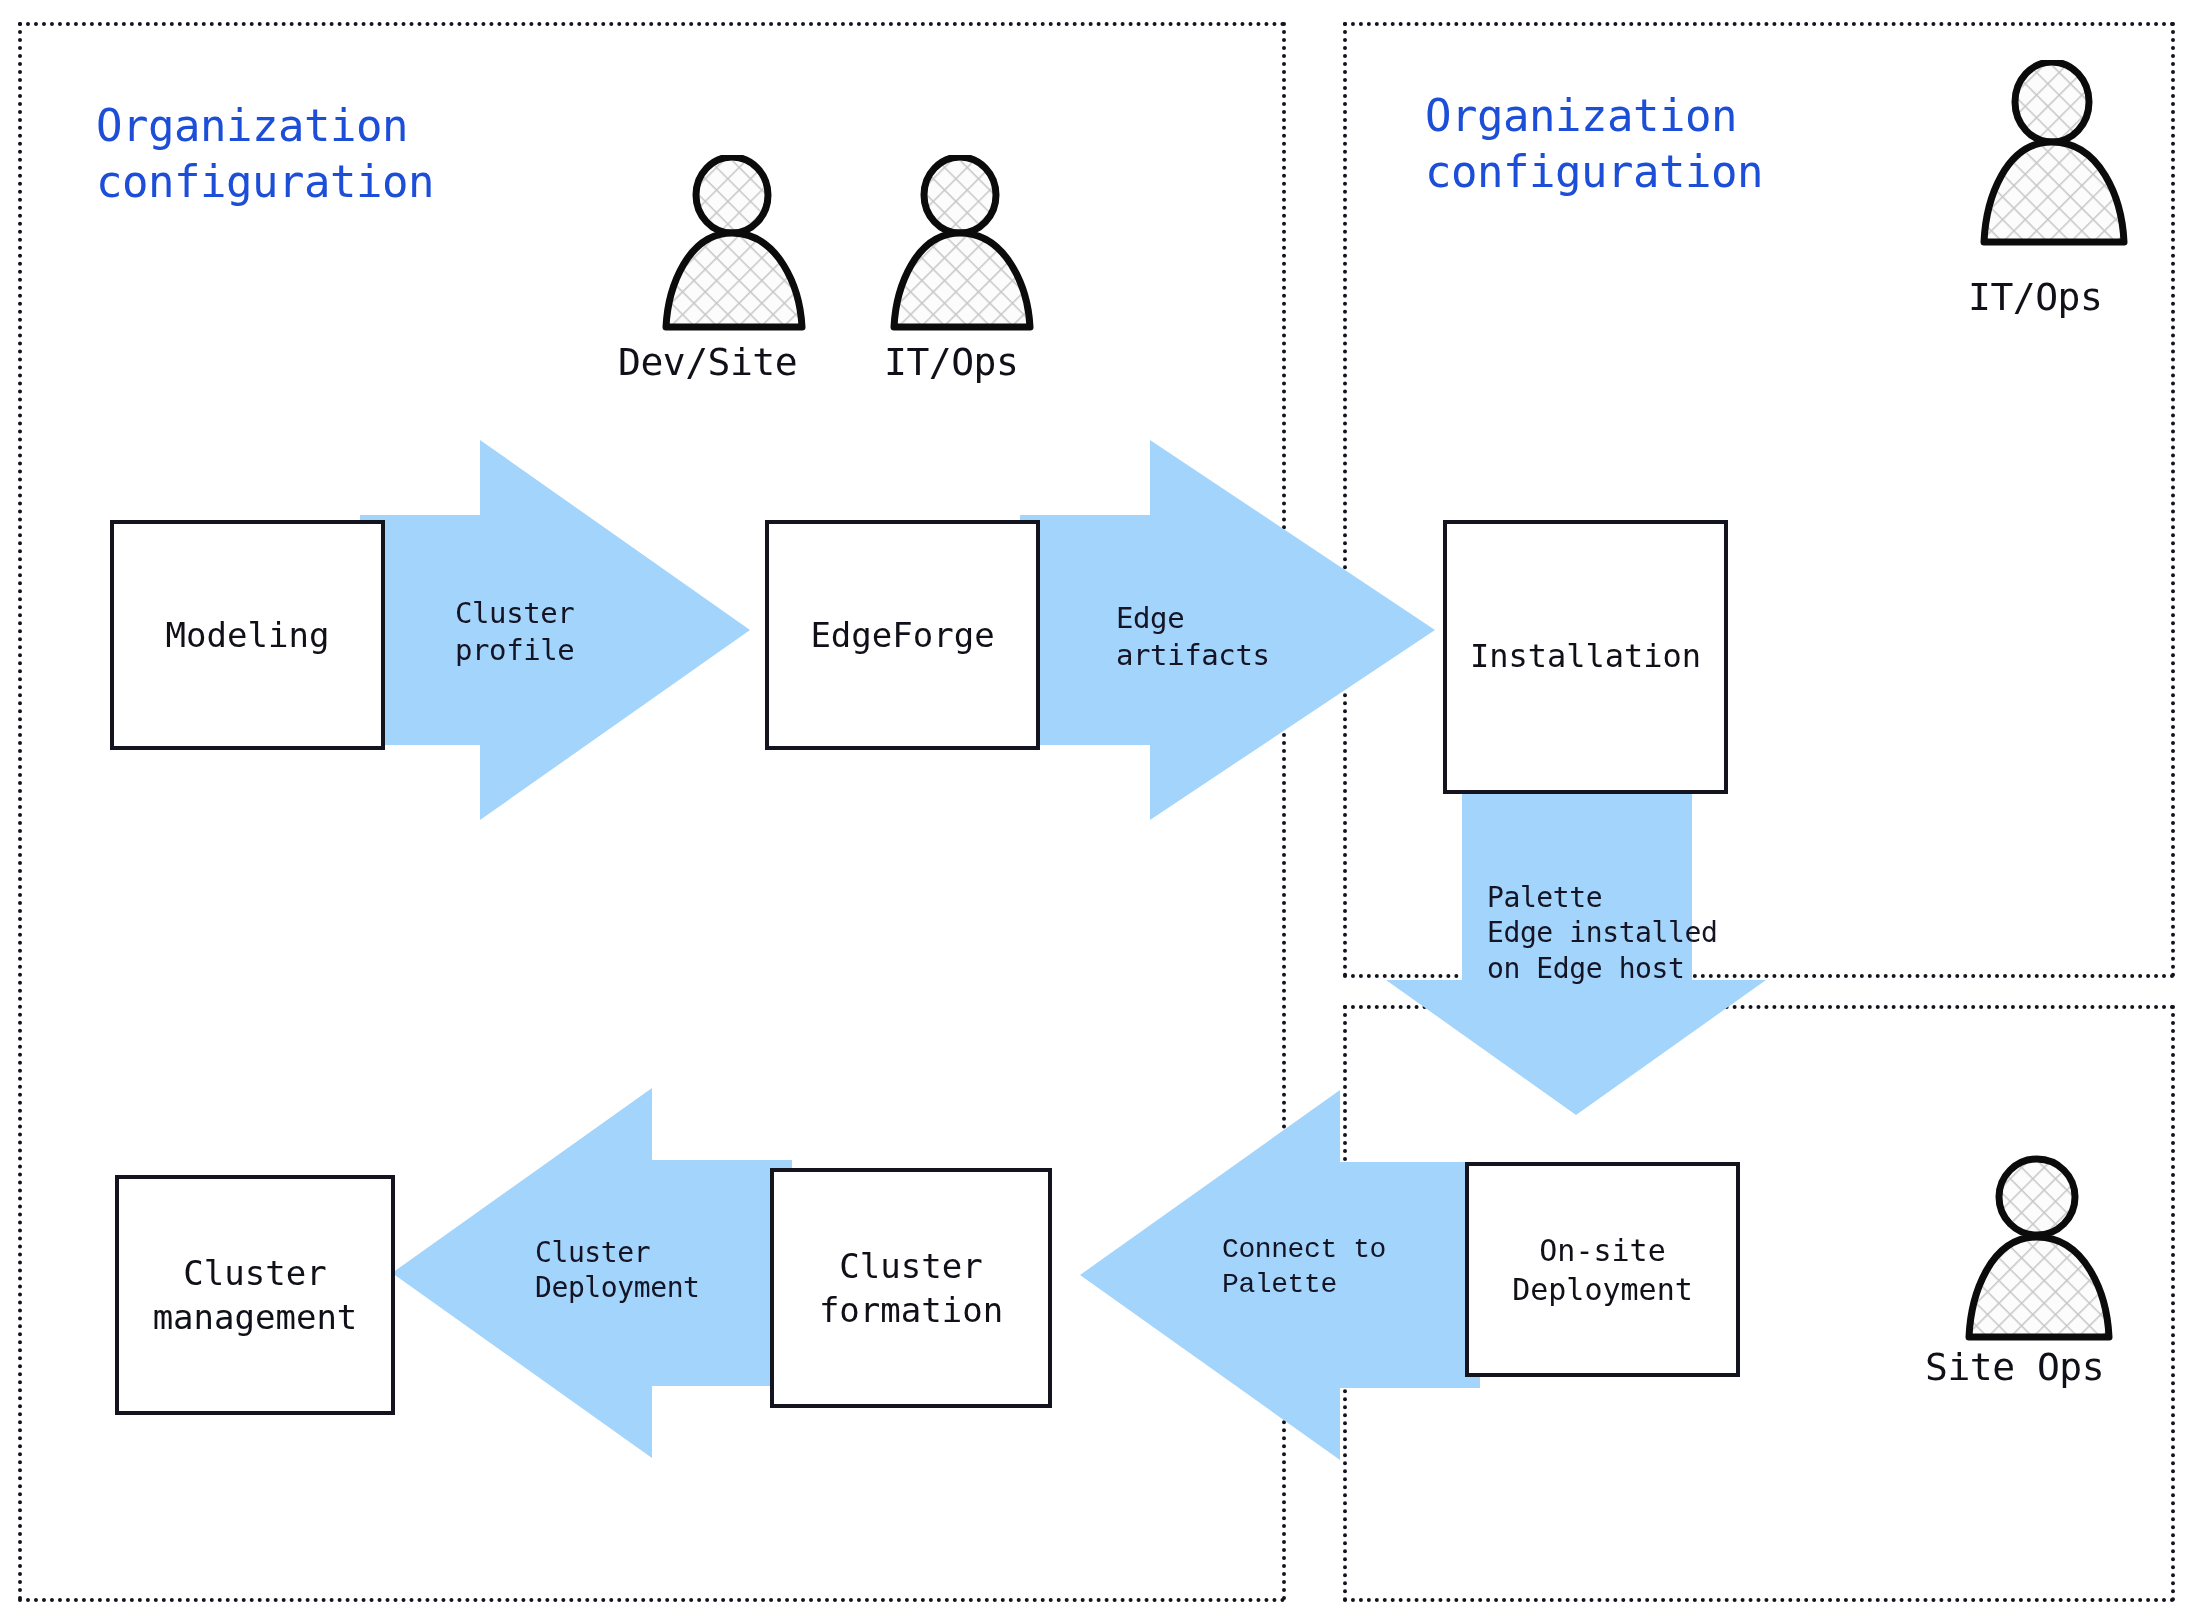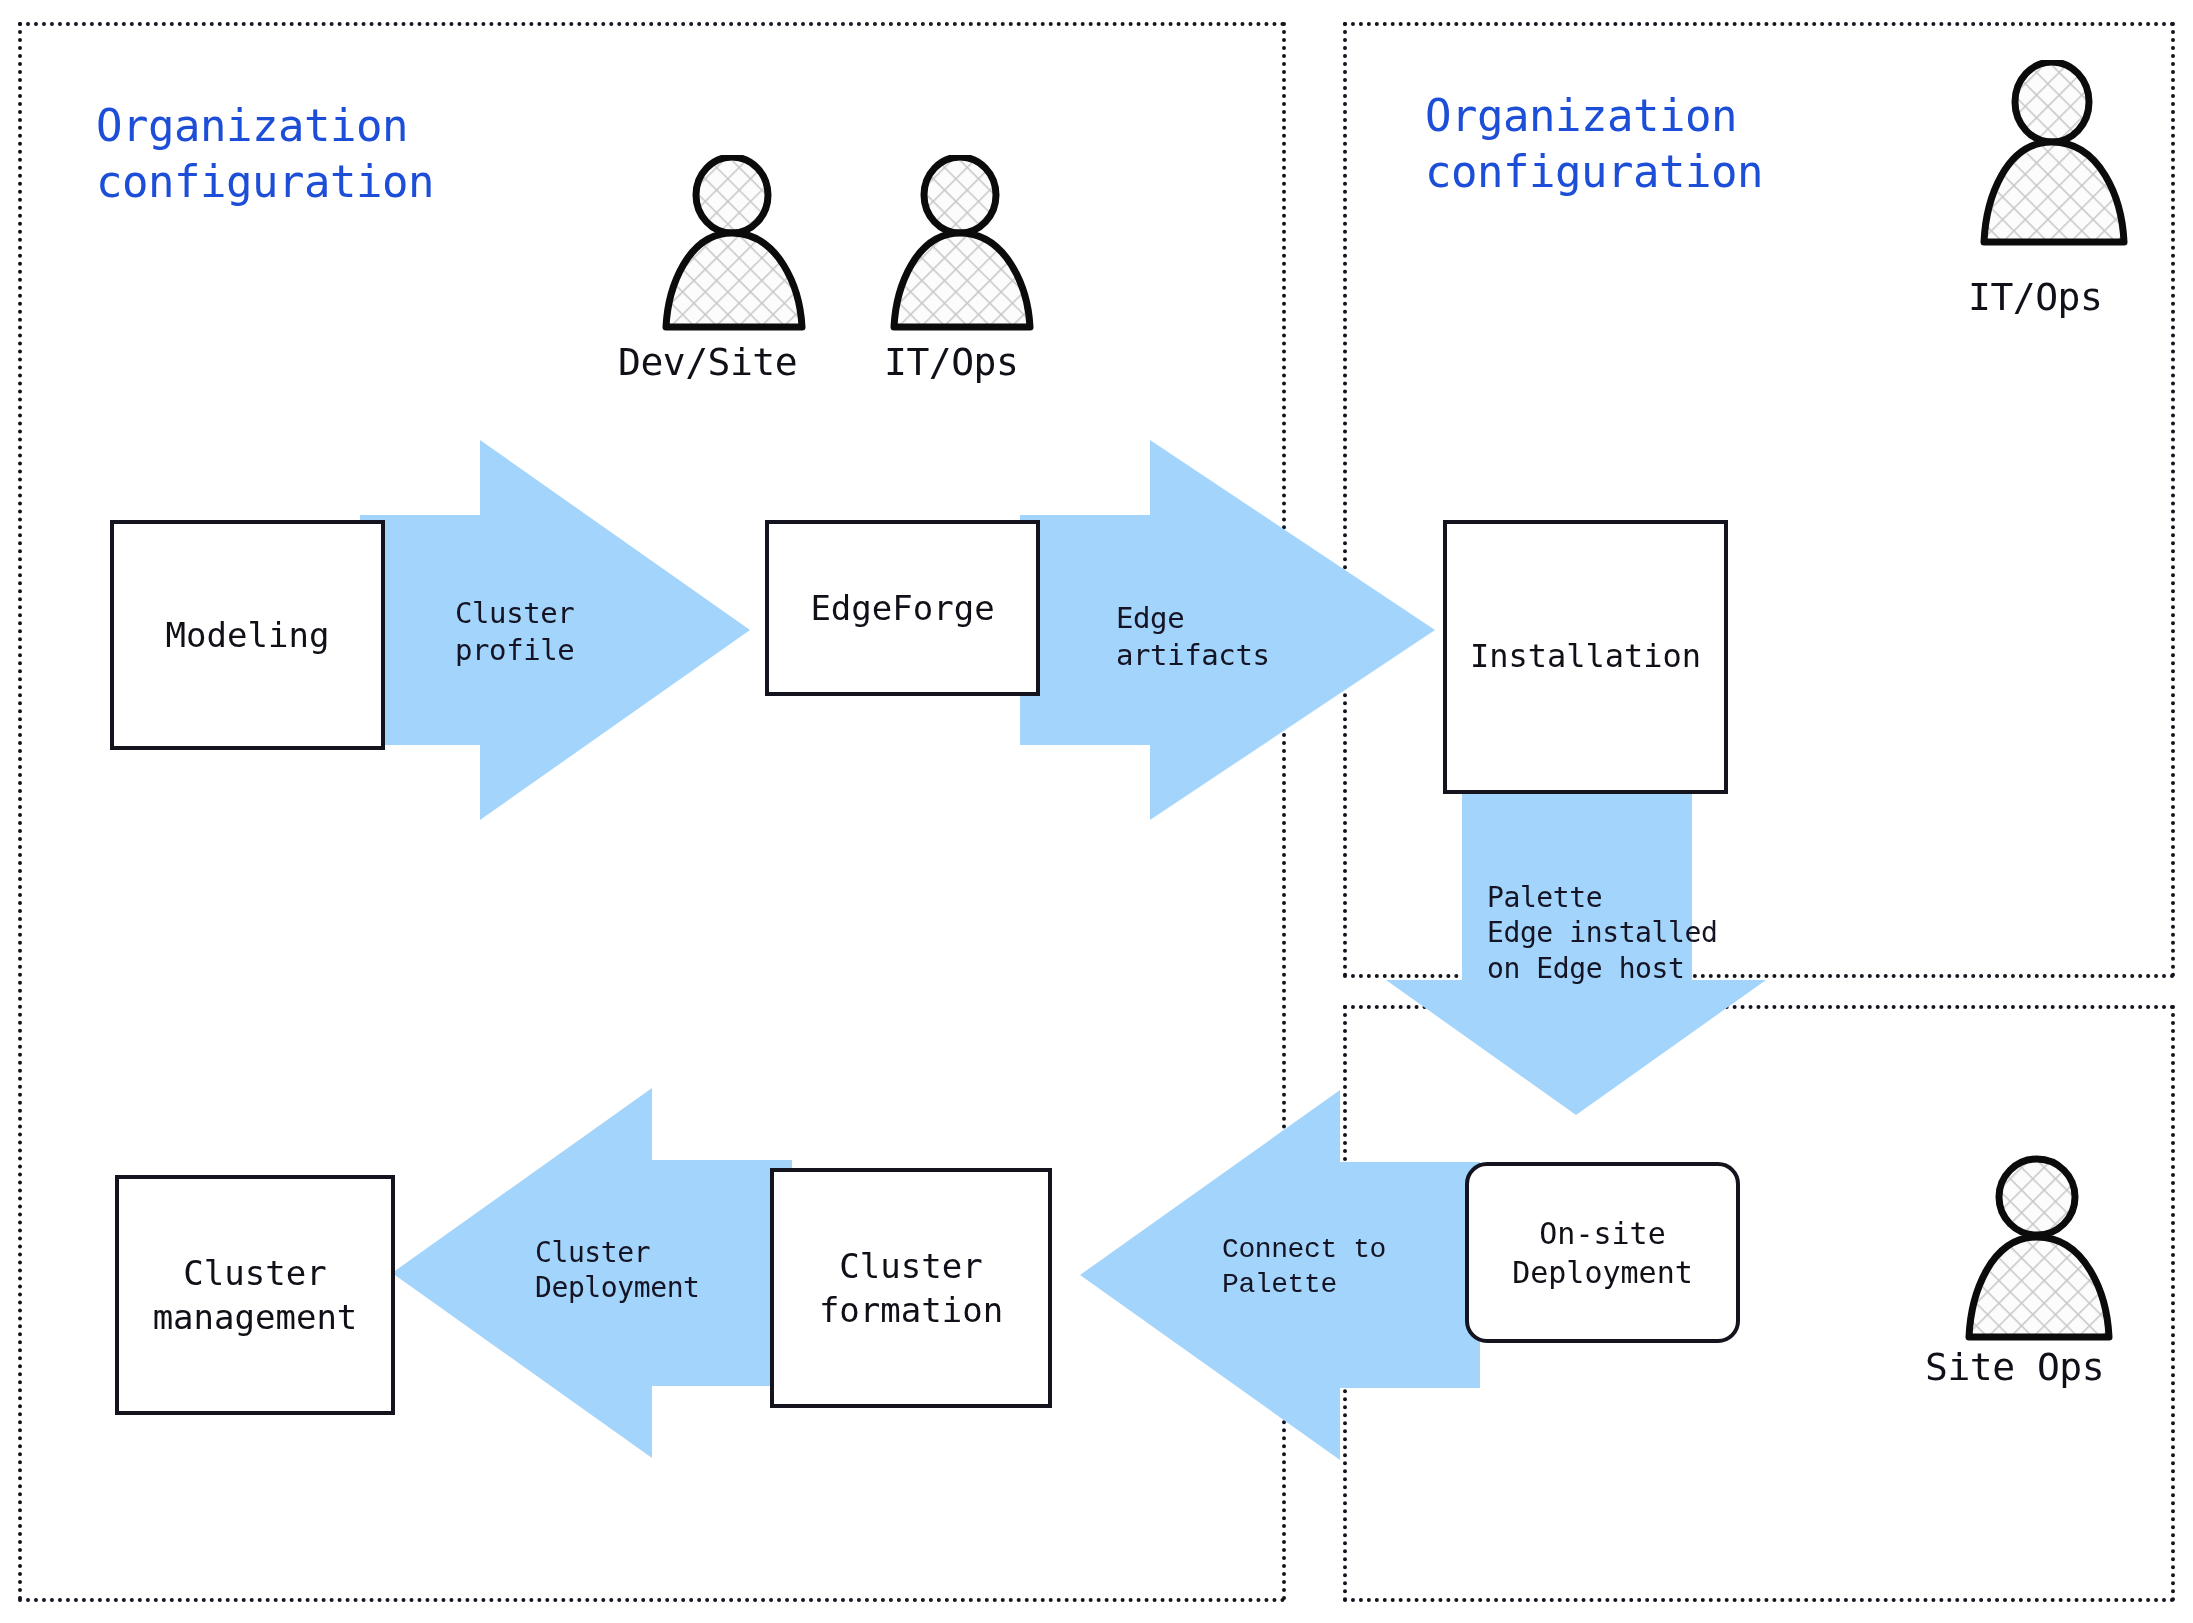--- a/index.html
+++ b/index.html
@@ -46,25 +46,25 @@
     align-items:center;
     justify-content:center;
     text-align:center;
     color:#101018;
     font-family:"DejaVu Sans Mono","Liberation Mono",monospace;
     line-height:1.30;
     white-space:pre-line;
     z-index:6;
   }
   #box-modeling     { left:110px;  top:520px;  width:275px; height:230px; font-size:34px; }
-  #box-edgeforge    { left:765px;  top:520px;  width:275px; height:176px; font-size:34px; }
+  #box-edgeforge    { left:765px;  top:520px;  width:275px; height:230px; font-size:34px; }
   #box-installation { left:1443px; top:520px;  width:285px; height:274px; font-size:32px; }
   #box-clustermgmt  { left:115px;  top:1175px; width:280px; height:240px; font-size:34px; }
   #box-clusterform  { left:770px;  top:1168px; width:282px; height:240px; font-size:34px; }
-  #box-onsite       { left:1465px; top:1162px; width:275px; height:181px; font-size:30px;border-radius:22px; }
+  #box-onsite       { left:1465px; top:1162px; width:275px; height:215px; font-size:30px; }
 
   
   .arrow{ position:absolute; z-index:3; }
   .arrow svg{ display:block; }
   .arrow-label{
     position:absolute;
     z-index:5;
     color:#141424;
     font-family:"DejaVu Sans Mono","Liberation Mono",monospace;
     line-height:1.26;

